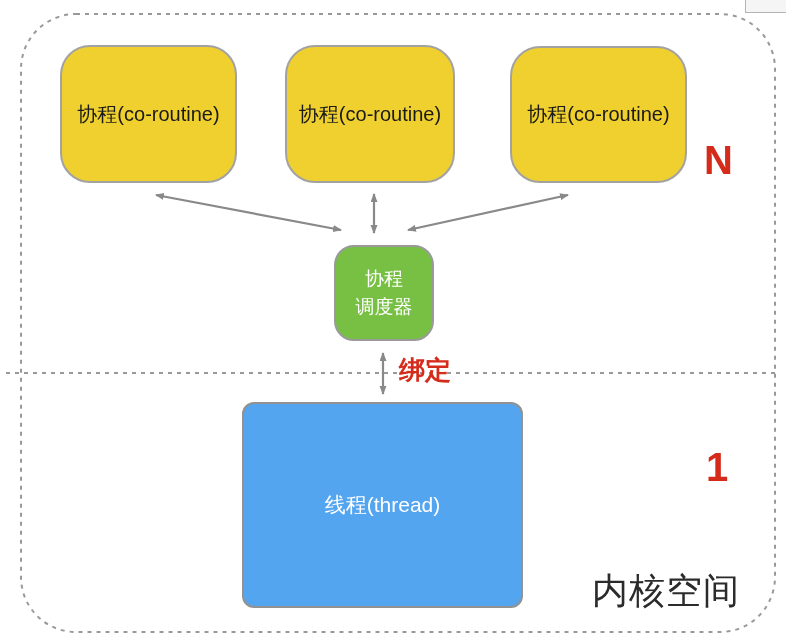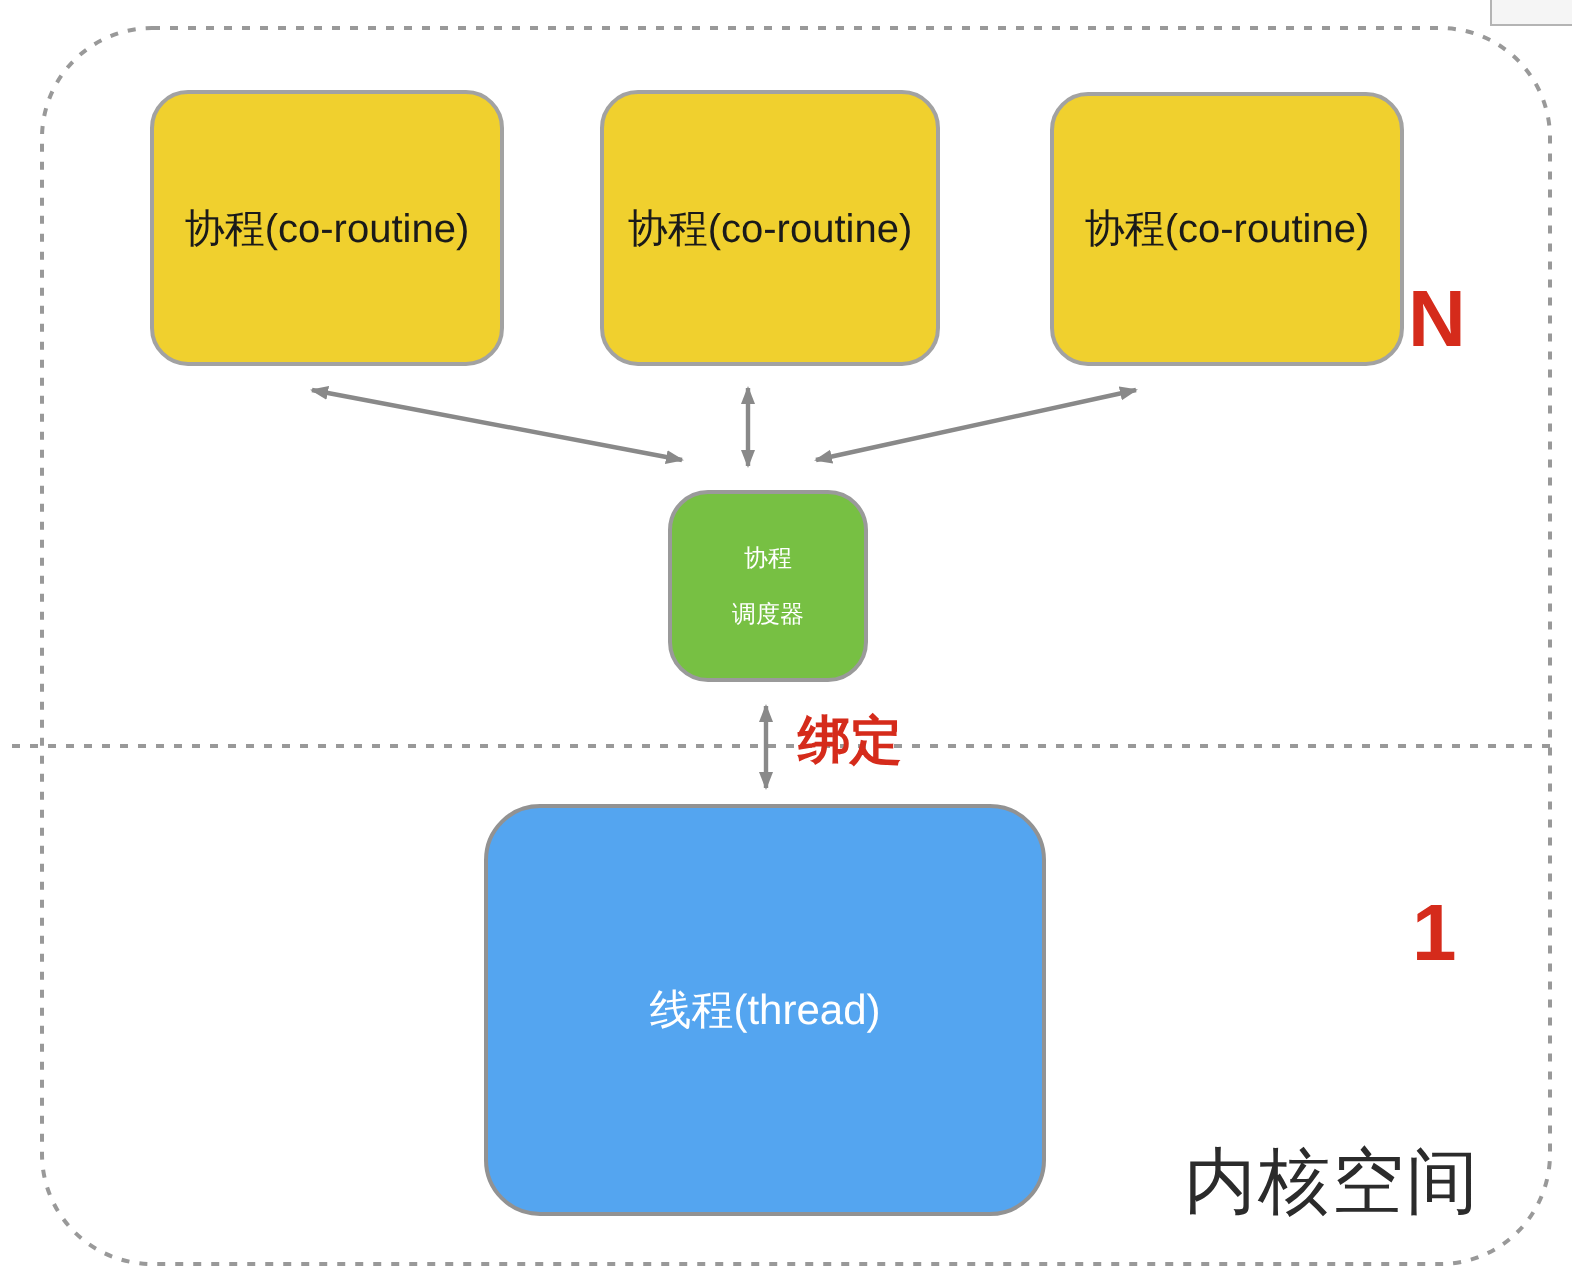--- a/index.html
+++ b/index.html
@@ -29,43 +29,42 @@
     position: absolute;
     display: flex;
     align-items: center;
     justify-content: center;
     text-align: center;
     box-sizing: border-box;
   }
   .coroutine-box {
     background: #f0d02e;
     border: 2px solid #a2a2a2;
-    border-radius: 19px;
+    border-radius: 30px;
     color: #1a1a1a;
     font-size: 20px;
-    margin-left: 15px;
   }
   .co1 { left: 60px;  top: 45px; width: 177px; height: 138px; }
   .co2 { left: 285px; top: 45px; width: 170px; height: 138px; }
   .co3 { left: 510px; top: 46px; width: 177px; height: 137px; }
   .scheduler-box {
     left: 334px; top: 245px; width: 100px; height: 96px;
     background: #77c043;
     border: 2px solid #9a9a9a;
     border-radius: 20px;
     color: #ffffff;
-    font-size: 12px;
+    font-size: 19px;
     line-height: 28px;
     flex-direction: column;
   }
   .thread-box {
     left: 242px; top: 402px; width: 281px; height: 206px;
     background: #54a5f0;
     border: 2px solid #929292;
-    border-radius: 28px;
+    border-radius: 12px;
     color: #ffffff;
     font-size: 21px;
   }
   .space-label {
     position: absolute;
     color: #2b2b2b;
     font-size: 36px;
     letter-spacing: 1px;
     white-space: nowrap;
   }

